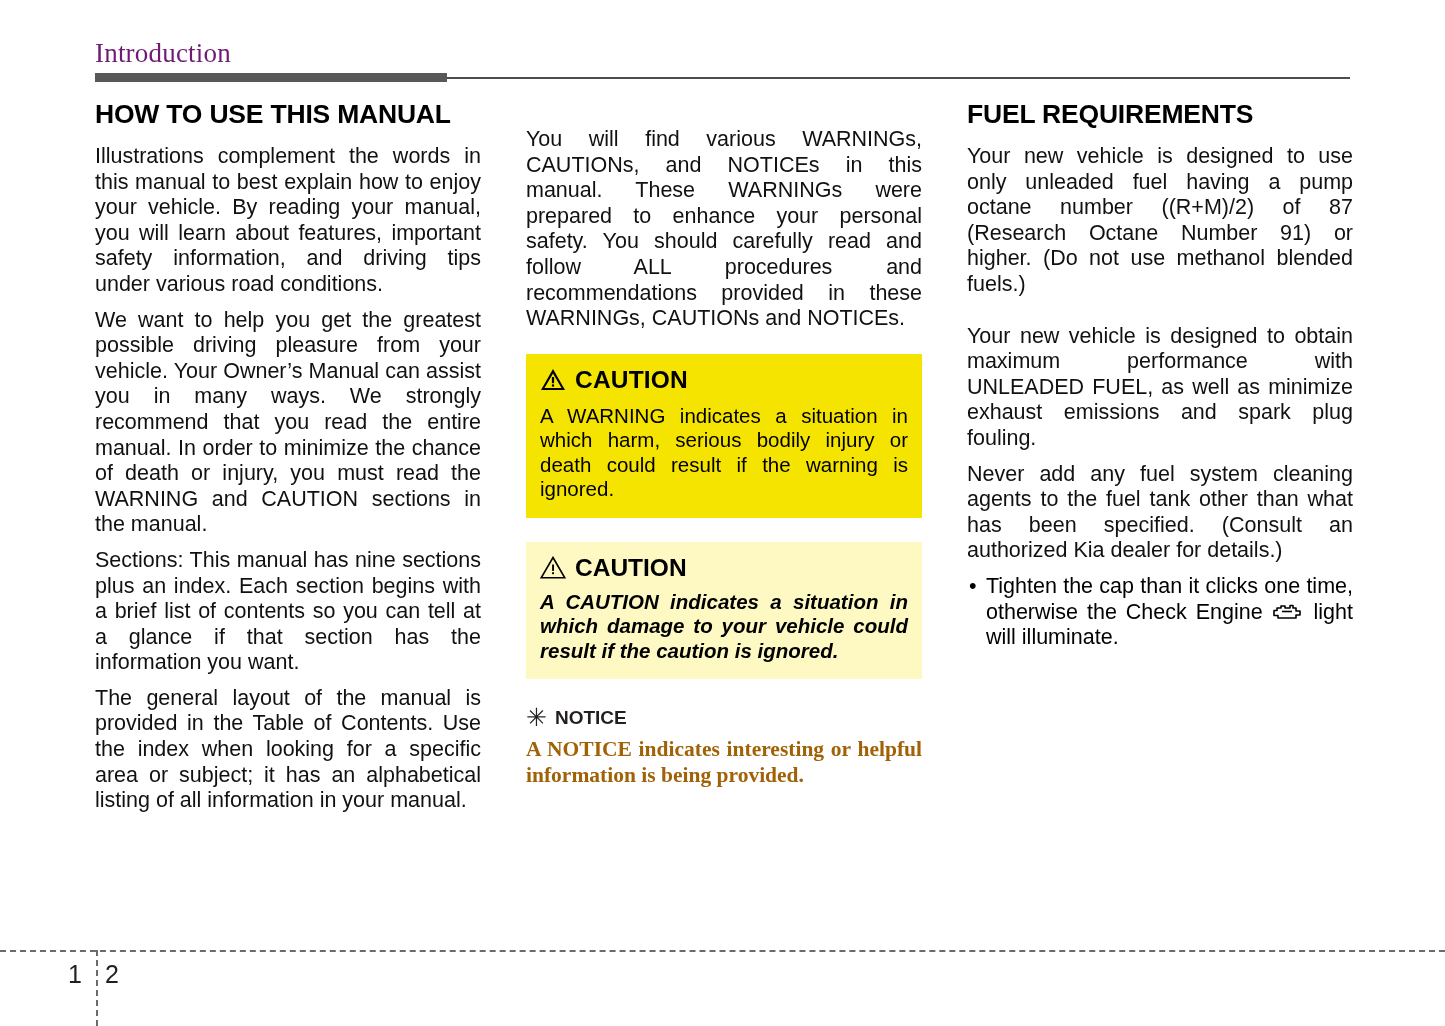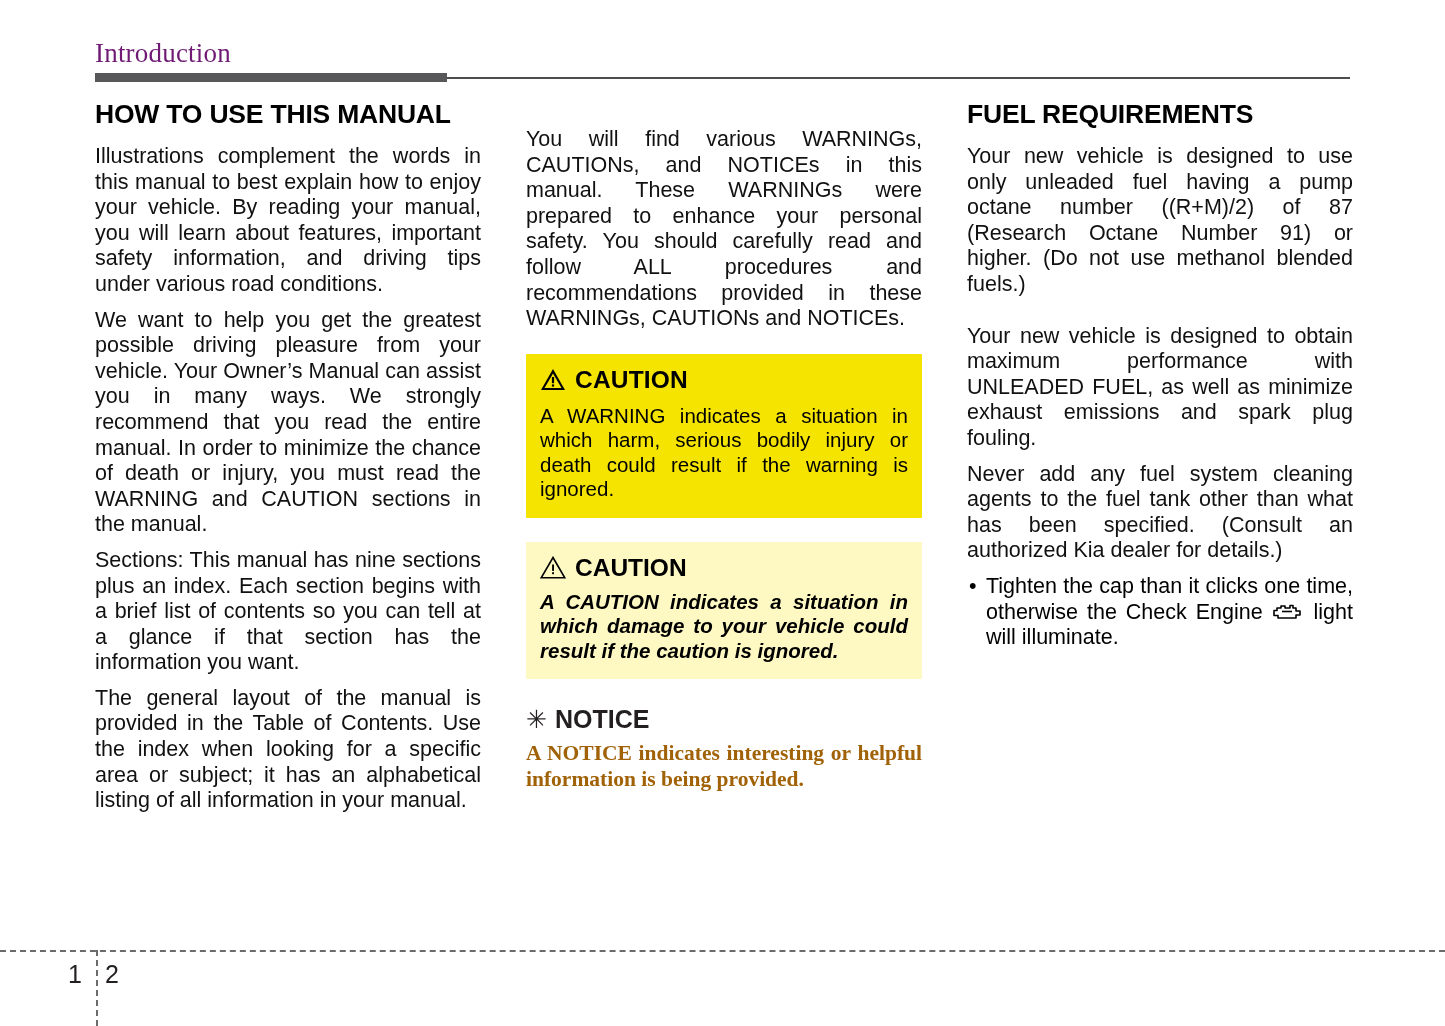--- a/index.html
+++ b/index.html
@@ -146,21 +146,21 @@
     align-items: center;
     gap: 8px;
     margin-bottom: 6px;
   }
   .notice-star {
     font-size: 25px;
     line-height: 25px;
     color: #231f20;
   }
   .notice-title {
-    font-size: 25px;
+    font-size: 19px;
     font-weight: bold;
     color: #231f20;
   }
   .notice-text {
     font-family: "Liberation Serif", serif;
     font-size: 21.5px;
     font-weight: bold;
     line-height: 26px;
     color: #a16207;
     text-align: justify;

